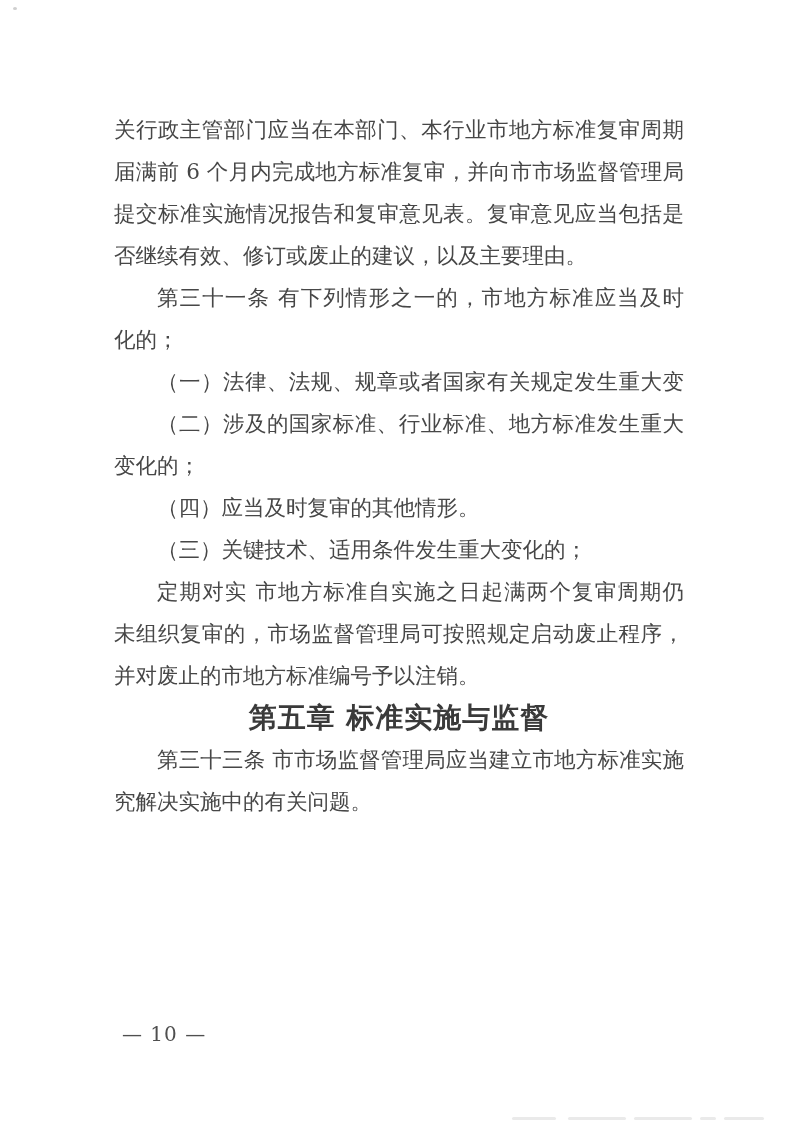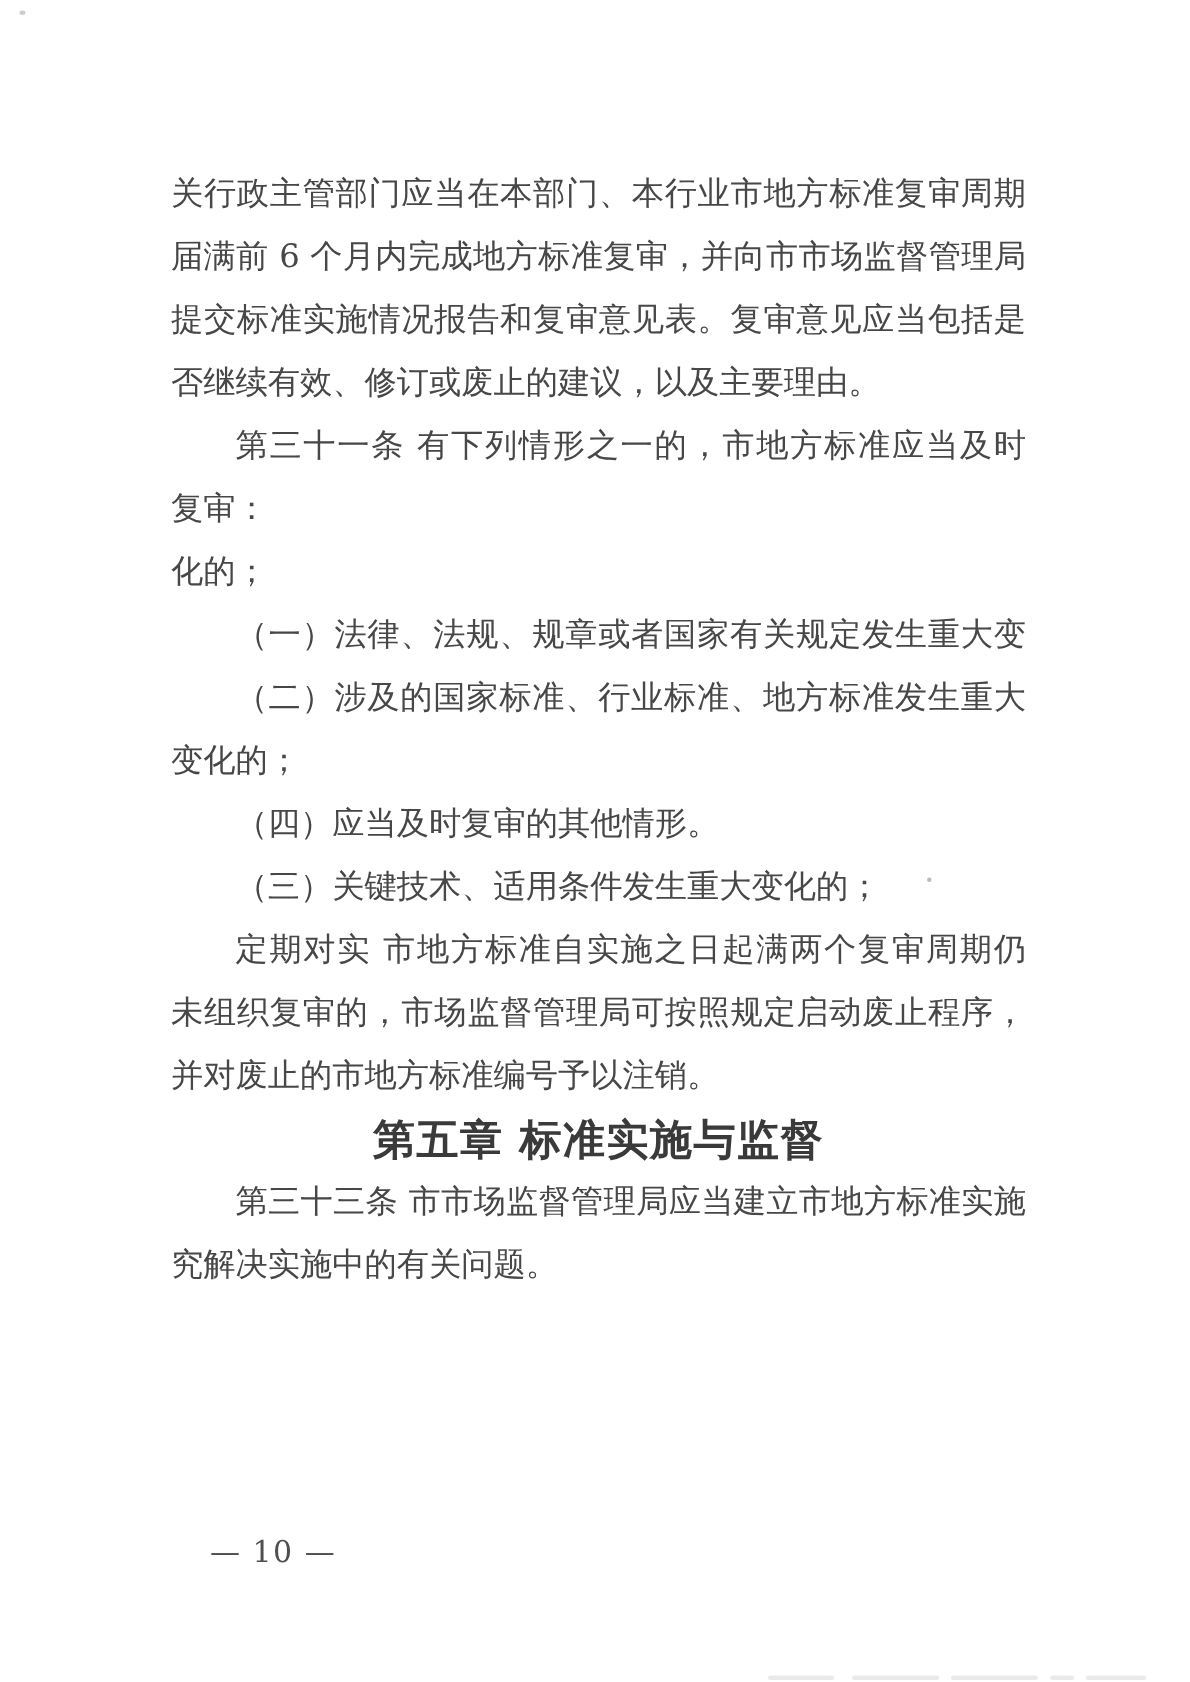--- a/index.html
+++ b/index.html
@@ -40,21 +40,20 @@
     letter-spacing: 1px;
   }
   .footer {
     position: absolute;
     left: 122px;
     top: 1022px;
     font-size: 20px;
     line-height: 24px;
     color: var(--footer-text);
     letter-spacing: 1px;
-    margin-left: 18px;
   }
   
   .artifact { position: absolute; pointer-events: none; }
   .dot { border-radius: 50%; }
   #artifact-top-left { left: 13px; top: 7px; width: 4px; height: 3px; background: #cfcfcf; }
   #artifact-mid-right { left: 618px; top: 585px; width: 3px; height: 3px; background: #bdbdbd; }
   .smudge { top: 1117px; height: 3px; background: #eaeaea; border-radius: 2px; }
   #smudge-1 { left: 512px; width: 44px; }
   #smudge-2 { left: 568px; width: 58px; }
   #smudge-3 { left: 634px; width: 58px; }
@@ -65,21 +64,20 @@
 <body>
 
 <div class="page">
 
   <div class="body-text">
       <div class="line justify">关行政主管部门应当在本部门、本行业市地方标准复审周期</div>
       <div class="line justify">届满前 6 个月内完成地方标准复审，并向市市场监督管理局</div>
       <div class="line justify">提交标准实施情况报告和复审意见表。复审意见应当包括是</div>
       <div class="line">否继续有效、修订或废止的建议，以及主要理由。</div>
       <div class="line justify indent">第三十一条  有下列情形之一的，市地方标准应当及时</div>
-      <div class="line">复审：</div>
       <div class="line">化的；</div>
       <div class="line justify indent">（一）法律、法规、规章或者国家有关规定发生重大变</div>
       <div class="line justify indent">（二）涉及的国家标准、行业标准、地方标准发生重大</div>
       <div class="line">变化的；</div>
       <div class="line indent">（四）应当及时复审的其他情形。</div>
       <div class="line indent">（三）关键技术、适用条件发生重大变化的；</div>
       <div class="line justify indent">定期对实  市地方标准自实施之日起满两个复审周期仍</div>
       <div class="line justify">未组织复审的，市场监督管理局可按照规定启动废止程序，</div>
       <div class="line">并对废止的市地方标准编号予以注销。</div>
       <div class="line center bold">第五章  标准实施与监督</div>

